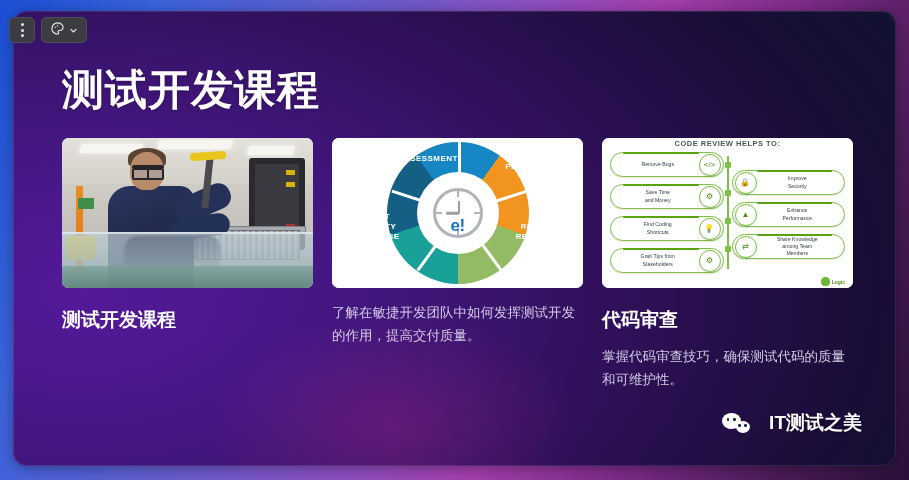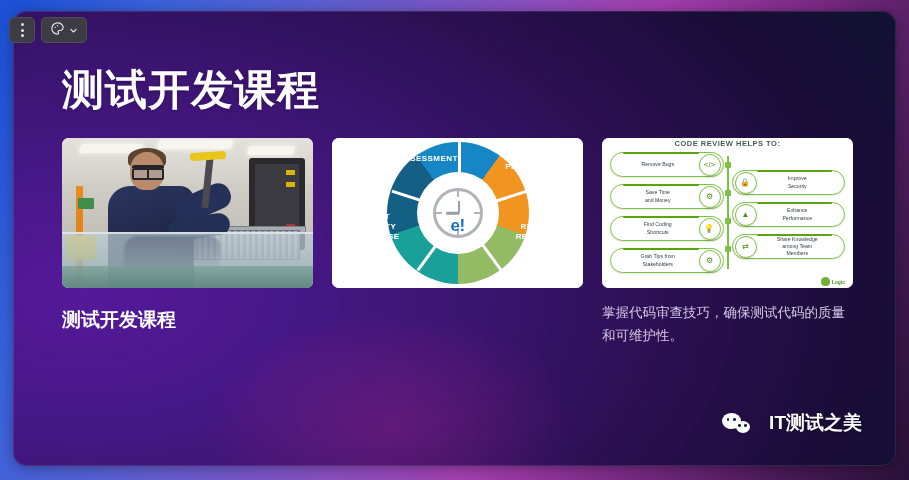--- a/index.html
+++ b/index.html
@@ -538,20 +538,21 @@
             <div class="seg-label seg-assessment">ASSESSMENT</div>
             <div class="seg-label seg-testing">TESTING
 PLANNING</div>
             <div class="seg-label seg-release">RELEASE
 READINESS</div>
             <div class="seg-label seg-agility">TEST
 AGILITY
 RELEASE</div>
           </div>
         </div>
+        <div class="card-desc">了解在敏捷开发团队中如何发挥测试开发的作用，提高交付质量。</div>
       </div>
 
       <div class="card">
         <div class="card-media">
           <div class="cr-wrap">
             <div class="cr-title">CODE REVIEW HELPS TO:</div>
             <div class="cr-cols">
               <div class="cr-spine">
                 <i style="top:6px"></i>
                   <i style="top:34px"></i>
@@ -606,20 +607,21 @@
 Members</span>
                 </div>
               </div>
             </div>
             <div class="cr-logo">
               <span class="blob"></span>
               <span>Logic</span>
             </div>
           </div>
         </div>
+        <div class="card-title">代码审查</div>
         <div class="card-desc">掌握代码审查技巧，确保测试代码的质量和可维护性。</div>
       </div>
 
     </div>
 
     <div id="watermark">
       <span class="wechat">
         <span class="big"></span>
         <span class="small"></span>
         <span class="dot d1"></span>

